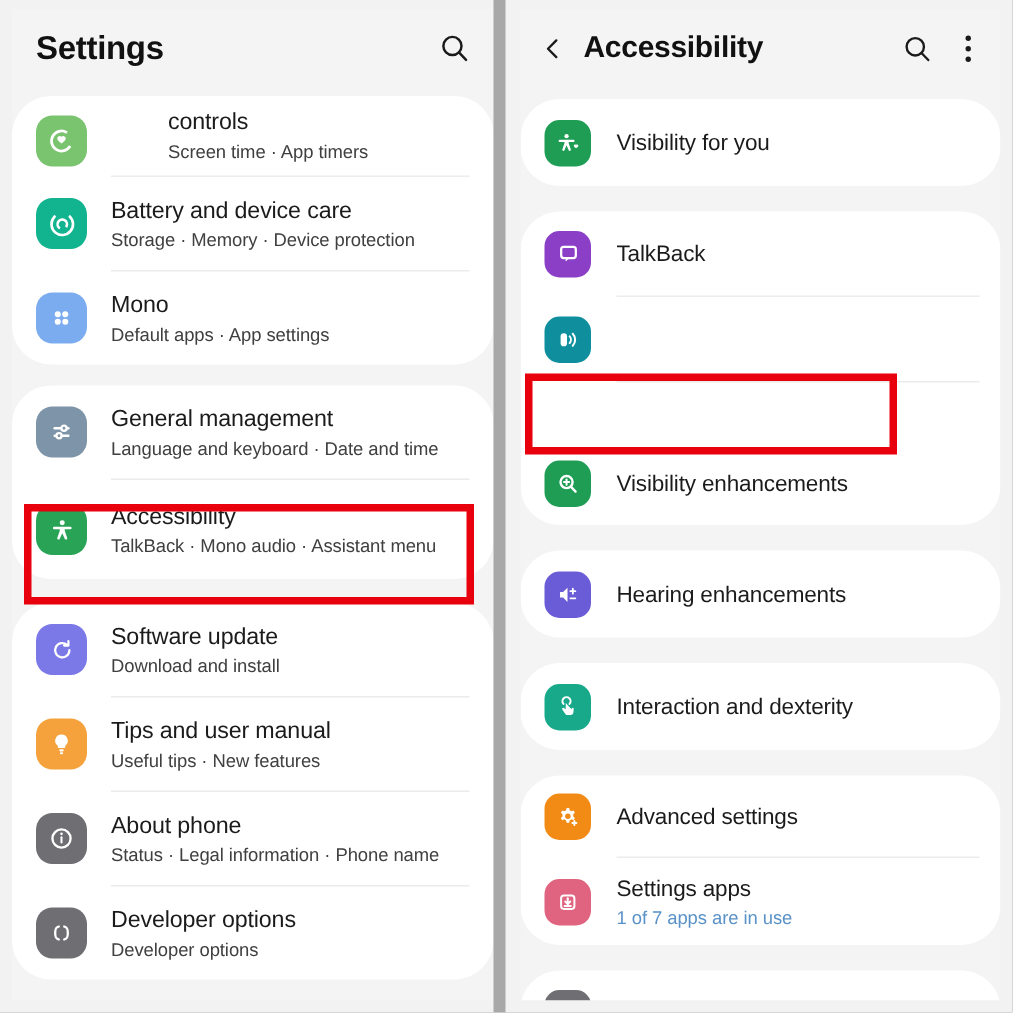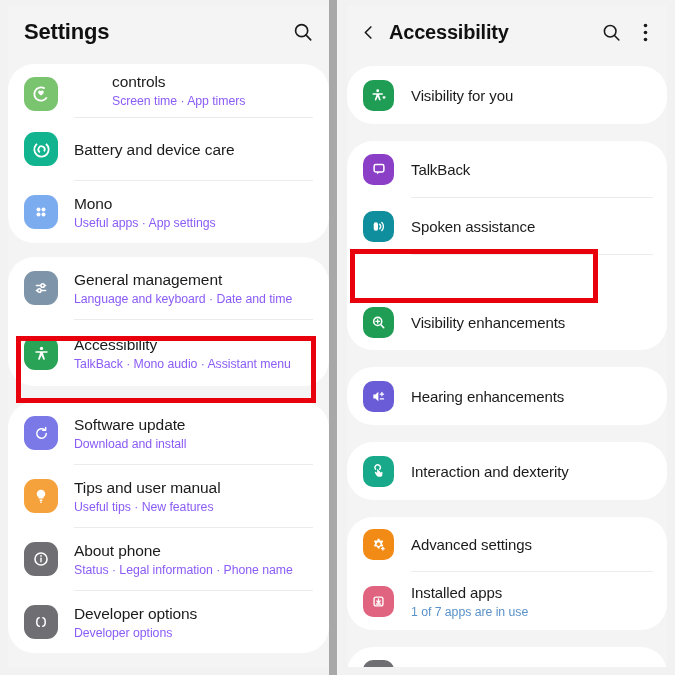--- a/index.html
+++ b/index.html
@@ -36,21 +36,21 @@
   .row-2line{min-height:62px;}
   .row-1line{min-height:58px;}
 
   .ic{width:34px;height:34px;border-radius:11px;flex:0 0 34px;display:flex;align-items:center;justify-content:center;margin-right:16px;}
   .phone-right .ic{width:31px;height:31px;border-radius:10px;flex:0 0 31px;margin-right:17px;}
   .ic svg{display:block;}
 
   .txt{flex:1;min-width:0;padding:8px 0;}
   .t1{font-size:15.5px;color:#1b1b1b;line-height:19px;letter-spacing:-0.1px;}
   .phone-right .t1{font-size:15px;}
-  .t2{font-size:12.3px;color:#8b5cf6;line-height:16px;margin-top:2px;letter-spacing:-0.05px;}
+  .t2{font-size:12.3px;color:#404040;line-height:16px;margin-top:2px;letter-spacing:-0.05px;}
   .t2.blue{color:#5a92c8;}
 
   .sep{height:1px;background:#ececec;margin-left:66px;margin-right:16px;}
   .phone-right .sep{margin-left:64px;margin-right:14px;}
 
   
   .hl{position:absolute;border:5px solid #e8000d;box-sizing:border-box;pointer-events:none;z-index:30;}
   #hl-left{left:8px;top:330px;width:300px;height:67px;}
   #hl-right{left:3px;top:243px;width:248px;height:54px;}
 
@@ -95,36 +95,37 @@
 
           <div class="row row-2line">
             <div class="ic" style="background:#12b48f;">
               <svg width="21" height="21" viewBox="0 0 24 24" fill="none">
                   <circle cx="12" cy="12" r="8.2" stroke="#fff" stroke-width="2" stroke-dasharray="40 11" transform="rotate(-50 12 12)"></circle>
                   <circle cx="12" cy="12" r="3.6" stroke="#fff" stroke-width="2" stroke-dasharray="17 7" transform="rotate(120 12 12)"></circle>
                 </svg>
             </div>
             <div class="txt">
               <div class="t1">Battery and device care</div>
+              <div class="t2">Storage  ·  Memory  ·  Device protection</div>
             </div>
           </div>
           <div class="sep"></div>
 
           <div class="row row-2line">
             <div class="ic" style="background:#7cacf0;">
               <svg width="20" height="20" viewBox="0 0 24 24">
                   <circle cx="9" cy="9" r="2.4" fill="#fff"></circle>
                   <circle cx="15" cy="9" r="2.4" fill="#fff"></circle>
                   <circle cx="9" cy="15" r="2.4" fill="#fff"></circle>
                   <circle cx="15" cy="15" r="2.4" fill="#fff"></circle>
                 </svg>
             </div>
             <div class="txt">
               <div class="t1">Mono</div>
-              <div class="t2">Useful apps  ·  App settings</div>
+              <div class="t2">Default apps  ·  App settings</div>
             </div>
           </div>
         </div>
 
         <div class="card" style="margin-bottom:16px;">
           <div class="row row-2line">
             <div class="ic" style="background:#7e94a8;">
               <svg width="20" height="20" viewBox="0 0 24 24" fill="none" stroke="#fff" stroke-width="1.9" stroke-linecap="round">
                   <line x1="6.5" y1="9" x2="17.5" y2="9"></line>
                   <line x1="6.5" y1="15" x2="17.5" y2="15"></line>
@@ -277,23 +278,20 @@
             </div>
           </div>
           <div class="sep"></div>
 
           <div class="row row-1line" style="min-height:56px;">
             <div class="ic" style="background:#0f8f9e;">
               <svg width="19" height="19" viewBox="0 0 24 24" fill="none">
                   <rect x="6" y="6.5" width="5.4" height="11" rx="2.6" fill="#fff"></rect>
                   <path d="M13.6 9.2a4.2 4.2 0 010 5.6M16.2 7a7.2 7.2 0 010 10" stroke="#fff" stroke-width="1.7" stroke-linecap="round"></path>
                 </svg>
-            </div>
-            <div class="txt">
-              <div class="t1">Spoken assistance</div>
             </div>
           </div>
           <div class="sep"></div>
 
           <div class="row row-1line" style="min-height:56px;margin-top:39px;">
             <div class="ic" style="background:#1f9d55;">
               <svg width="19" height="19" viewBox="0 0 24 24" fill="none" stroke="#fff" stroke-width="2">
                   <circle cx="11" cy="10.6" r="5.1"></circle>
                   <line x1="14.8" y1="14.6" x2="18.6" y2="18.6" stroke-linecap="round"></line>
                   <line x1="11" y1="8.4" x2="11" y2="12.8" stroke-linecap="round" stroke-width="1.7"></line>
@@ -359,21 +357,21 @@
           <div class="row row-2line" style="min-height:58px;">
             <div class="ic" style="background:#e0637f;">
               <svg width="19" height="19" viewBox="0 0 24 24" fill="none" stroke="#fff" stroke-width="1.7" stroke-linecap="round" stroke-linejoin="round">
                   <rect x="6.4" y="6.4" width="11.2" height="11.2" rx="2.4"></rect>
                   <line x1="12" y1="8.7" x2="12" y2="13.4"></line>
                   <polyline points="9.9,11.4 12,13.5 14.1,11.4"></polyline>
                   <line x1="9.4" y1="15.2" x2="14.6" y2="15.2"></line>
                 </svg>
             </div>
             <div class="txt">
-              <div class="t1">Installed apps</div>
+              <div class="t1">Settings apps</div>
               <div class="t2 blue">1 of 7 apps are in use</div>
             </div>
           </div>
         </div>
 
         <div class="card">
           <div class="row row-1line" style="min-height:56px;">
             <div class="ic" style="background:#6e6e73;">
               <svg width="21" height="21" viewBox="0 0 24 24" fill="none">
                   <circle cx="12" cy="12" r="6.6" stroke="#fff" stroke-width="1.7"></circle>

